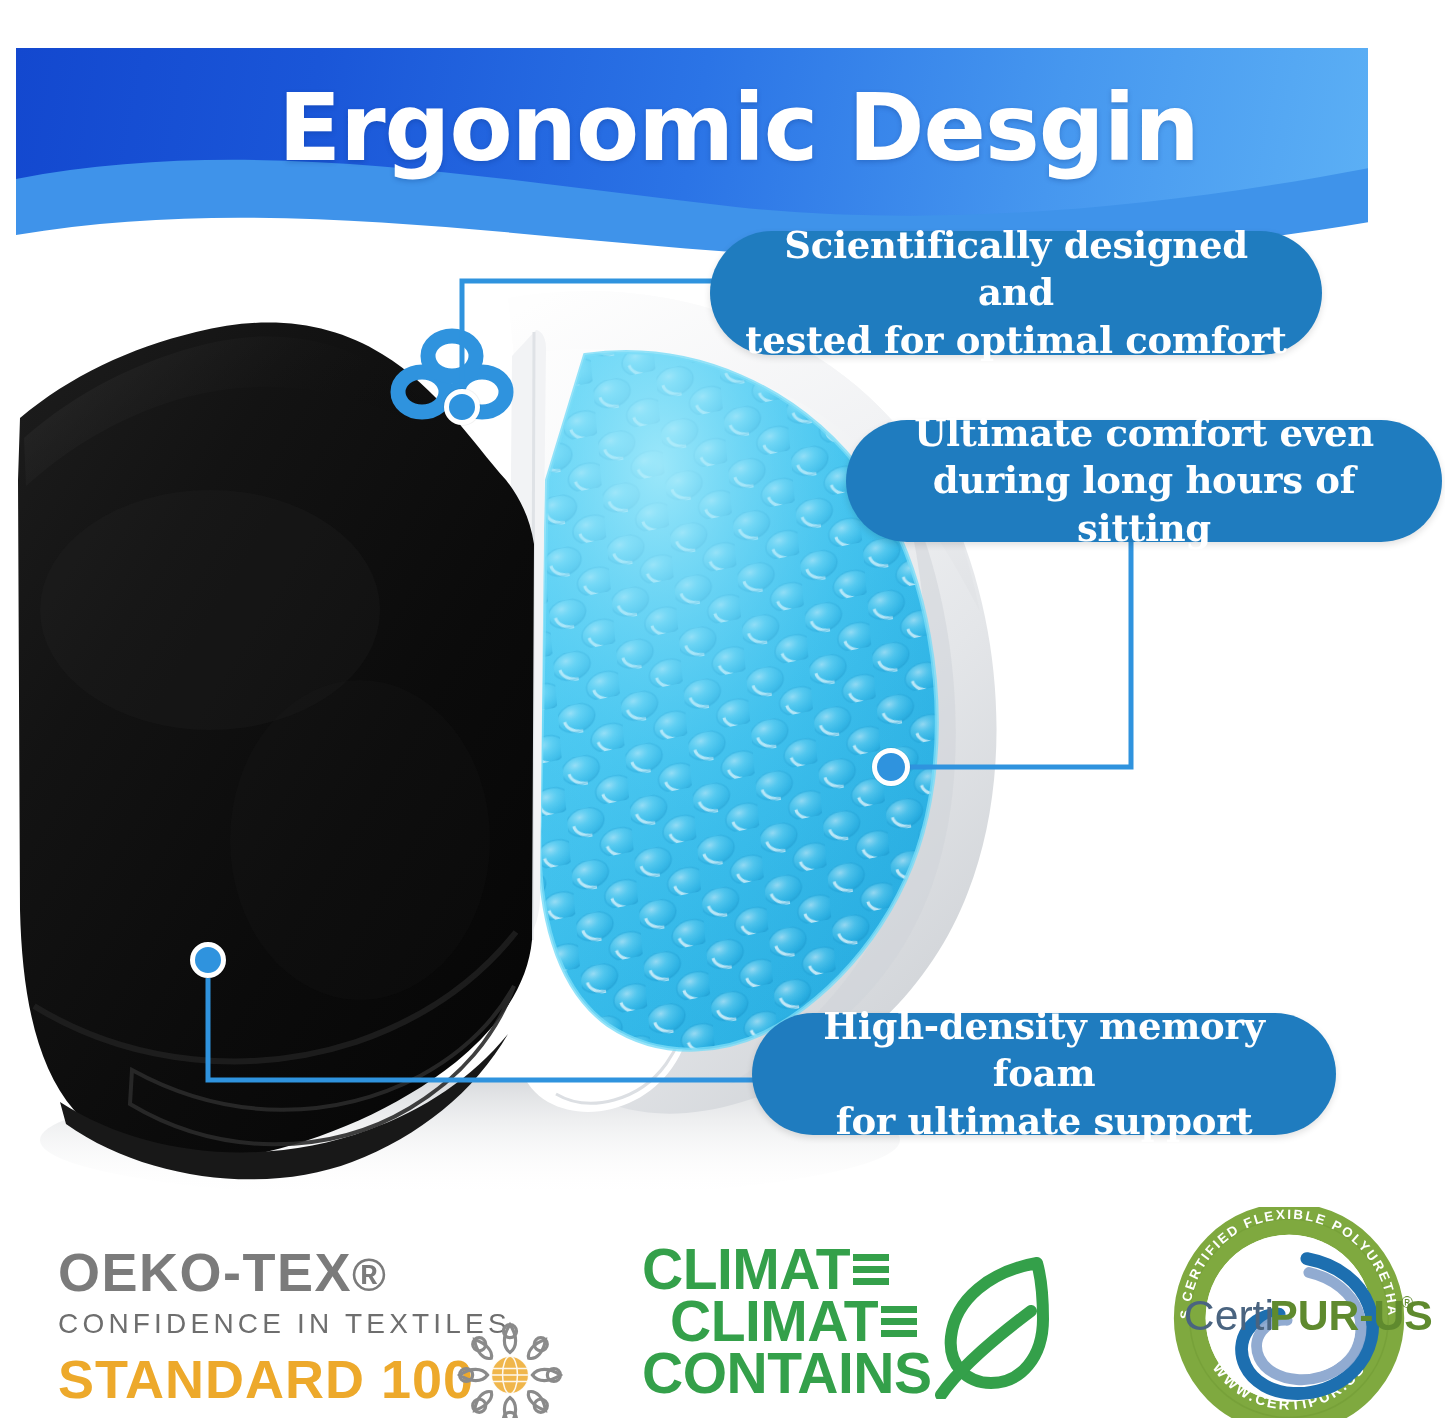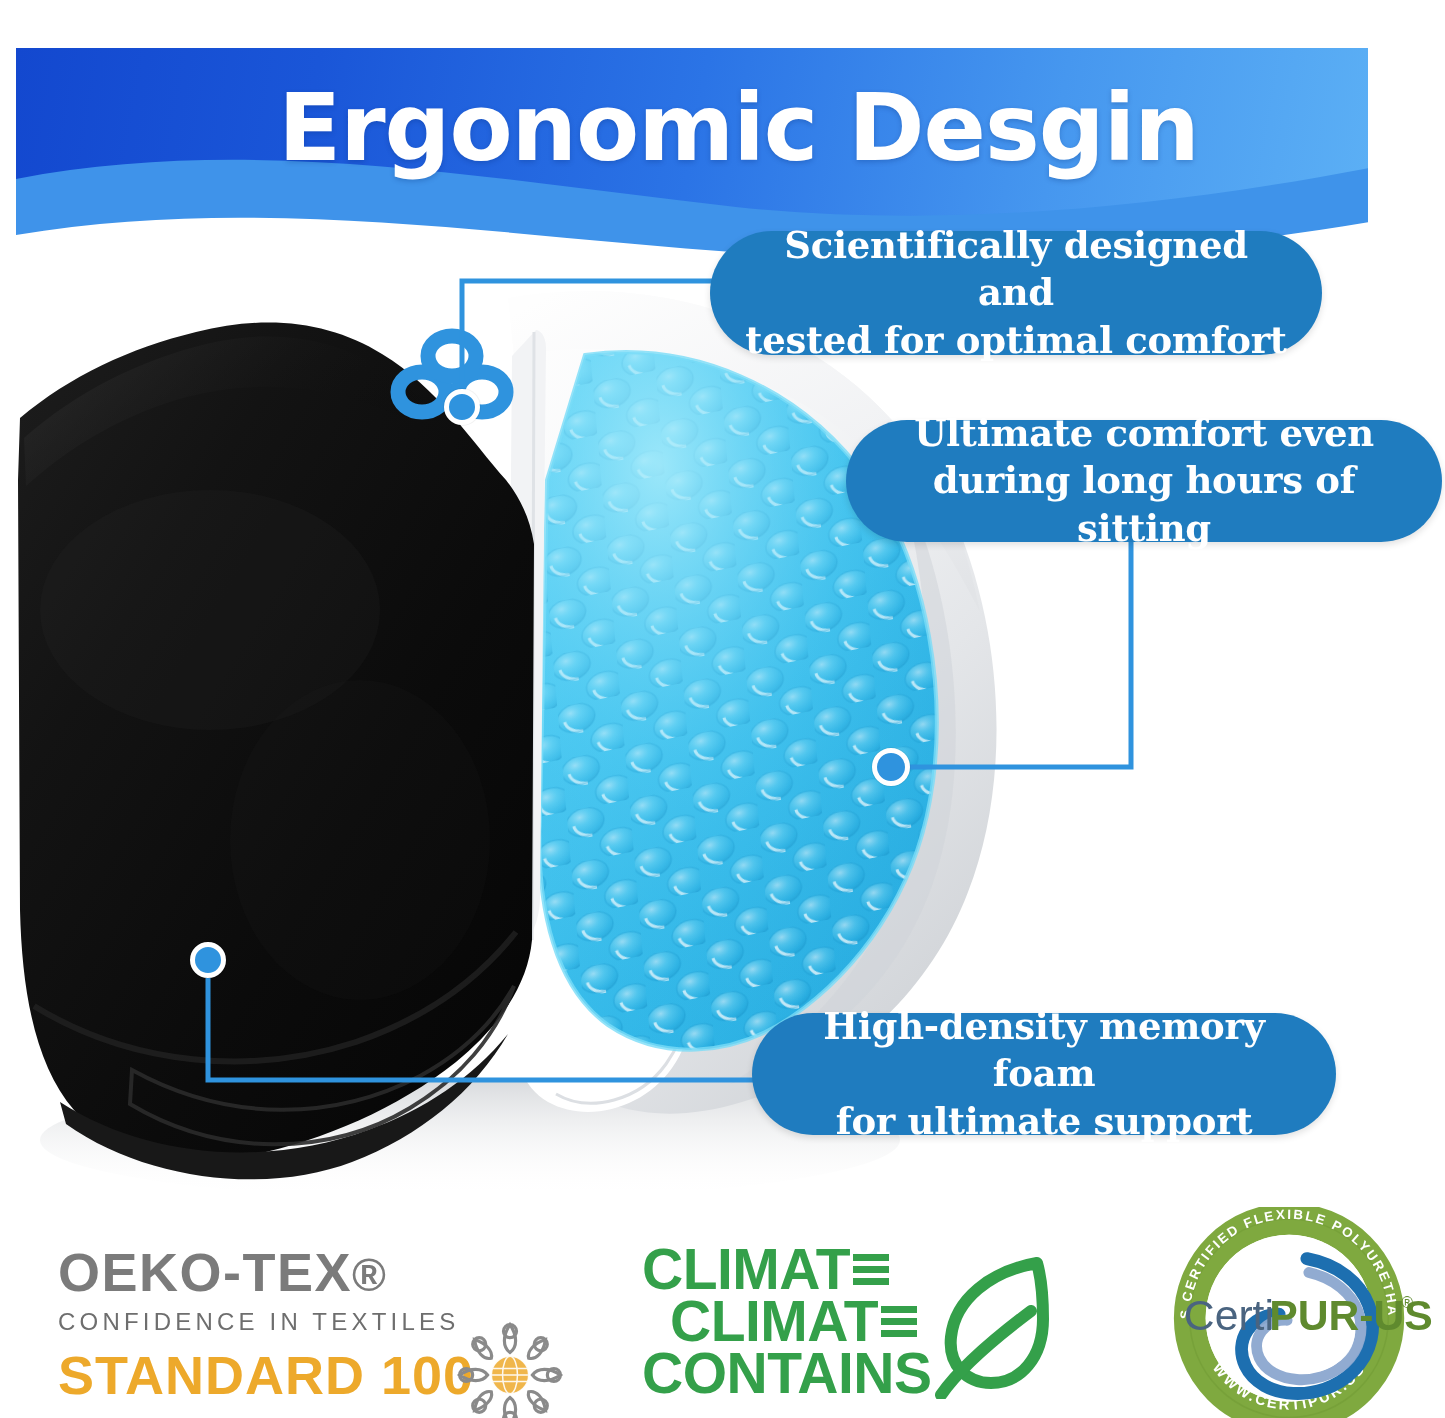--- a/index.html
+++ b/index.html
@@ -80,21 +80,21 @@
   .oeko { position:absolute; left:46px; top:30px; width:480px; height:160px; }
   .oeko-line1 {
     font-family:"Liberation Sans", sans-serif;
     font-weight:bold; font-size:54px; color:#7b7b7b;
     letter-spacing:1.5px; line-height:1;
     white-space:nowrap;
   }
   .oeko-line1 .reg { font-size:46px; }
   .oeko-line2 {
     font-family:"Liberation Sans", sans-serif;
-    font-size:24px; color:#6e6e6e;
+    font-size:28px; color:#6e6e6e;
     letter-spacing:4.2px; margin-top:9px; white-space:nowrap;
   }
   .oeko-line3 {
     font-family:"Liberation Sans", sans-serif;
     font-weight:bold; font-size:54px; color:#eda92b;
     letter-spacing:1px; margin-top:8px; white-space:nowrap;
   }
   .oeko-mark { position:absolute; left:396px; top:74px; width:112px; height:112px; }
 
   

